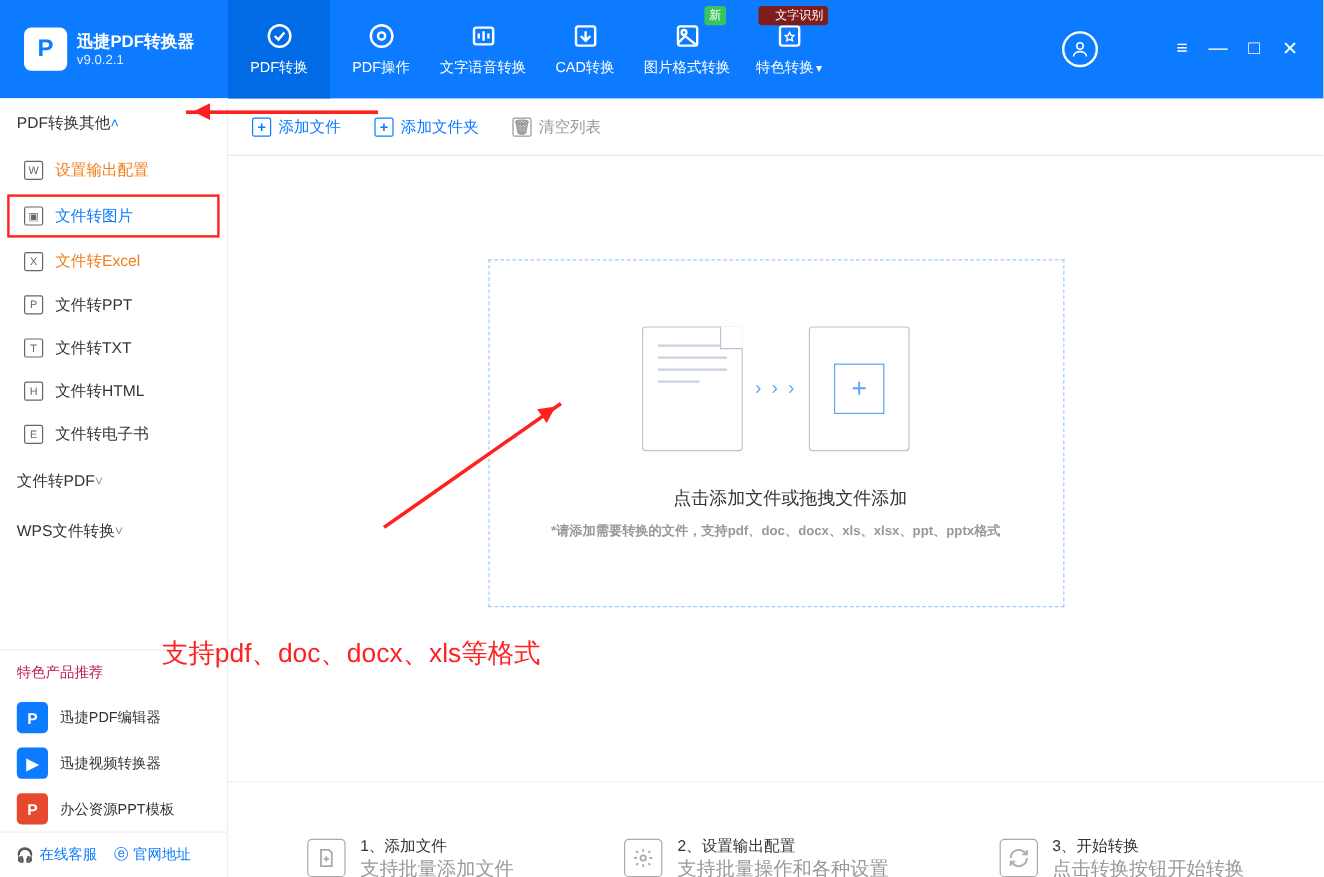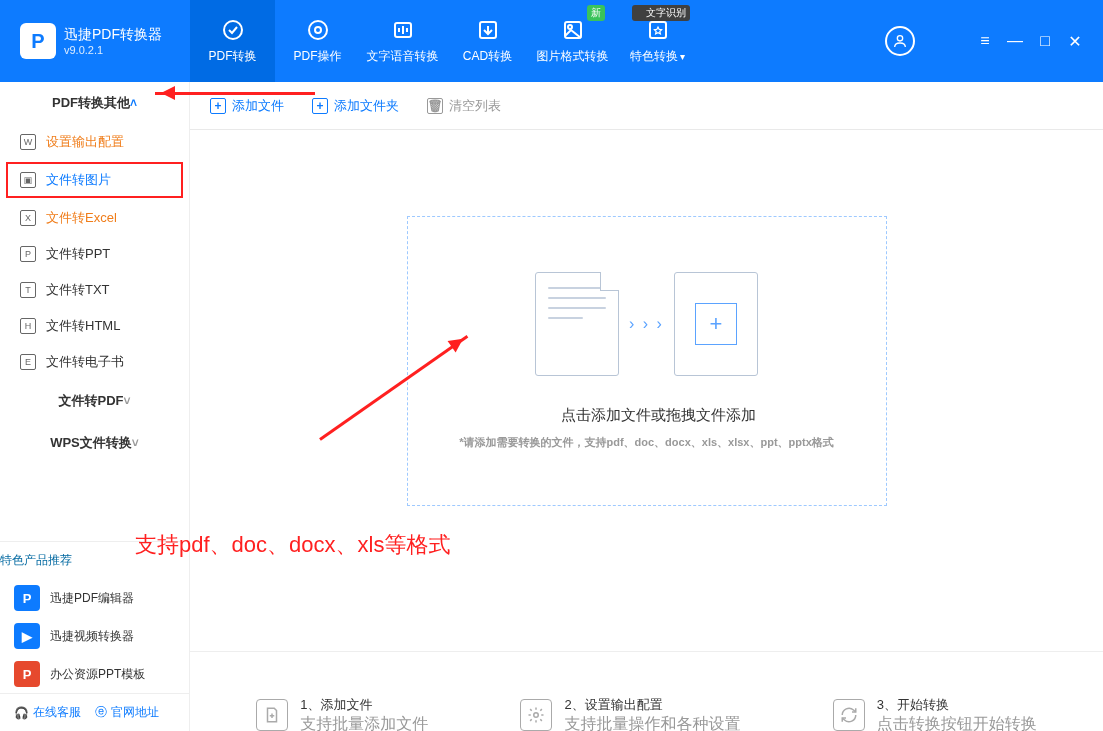--- a/index.html
+++ b/index.html
@@ -2,50 +2,50 @@
 <html><head>
 <meta charset="utf-8">
 <style>
 * { margin: 0; padding: 0; box-sizing: border-box; font-family: "Microsoft YaHei", Arial, sans-serif; }
 body { width: 1103px; height: 731px; overflow: hidden; background: #fff; display: flex; flex-direction: column; }
 
 .topbar { height: 82px; background: #0d7bff; display: flex; align-items: center; padding: 0 10px; }
 .logo-block { display: flex; align-items: center; width: 180px; padding-left: 10px; }
 .logo-icon { width: 36px; height: 36px; background: #fff; border-radius: 6px; display: flex; align-items: center; justify-content: center; color: #0d7bff; font-weight: bold; font-size: 20px; margin-right: 8px; }
 .logo-text { color: #fff; }
-.logo-title { font-size: 14px; font-weight: 400; }
+.logo-title { font-size: 14px; font-weight: 700; }
 .logo-ver { font-size: 11px; opacity: 0.85; }
 
 .tabs { display: flex; height: 100%; }
 .tab { width: 85px; height: 100%; display: flex; flex-direction: column; align-items: center; justify-content: center; color: #fff; cursor: pointer; position: relative; }
 .tab.active { background: #006be4; }
 .tab-icon { width: 24px; height: 24px; margin-bottom: 6px; }
 .tab-label { font-size: 12px; }
 .badge { position: absolute; top: 5px; right: 10px; background: #3ac35b; color: #fff; font-size: 10px; padding: 1px 4px; border-radius: 3px; }
-.badge.red { background: #404040; padding-left: 14px; }
+.badge.red { background: #7f1d1d; padding-left: 14px; }
 .tab-caret { margin-left: 2px; font-size: 10px; }
 
 .spacer { flex: 1; }
 .user-icon { width: 30px; height: 30px; border: 2px solid #fff; border-radius: 50%; display:flex; align-items:center; justify-content:center; margin: 0 60px 0 40px; cursor:pointer; }
 .winctrl { display:flex; gap:10px; margin-right:8px; align-items:center; }
 .winctrl span { color:#fff; cursor:pointer; font-size:16px; width:20px; text-align:center; }
 
 .body { flex:1; display:flex; min-height:0; }
 
 .sidebar { width: 190px; background:#fff; border-right:1px solid #eee; display:flex; flex-direction:column; }
-.side-section { padding: 12px 14px; display:flex; justify-content:center; align-items:center; color:#333; font-size:13px; cursor:pointer;font-weight:bold; }
+.side-section { padding: 12px 14px; display:flex; justify-content:flex-start; align-items:center; color:#333; font-size:13px; cursor:pointer; }
 .chev { color:#0d7bff; font-size:12px; }
 .side-items { }
 .side-item { padding: 9px 14px 9px 20px; display:flex; align-items:center; font-size:13px; color:#333; cursor:pointer; }
 .side-item .icn { width:16px; height:16px; margin-right:10px; border:1px solid #666; border-radius:2px; display:flex; align-items:center; justify-content:center; font-size:9px; color:#666;}
 .side-item.orange { color:#f07d1a; }
 .side-item.blue { color:#0d7bff; }
 .side-item.highlight { border:2px solid #ff2020; margin:2px 6px; padding:7px 12px; }
 .side-spacer { flex:1; }
-.side-footer-title { padding:10px 0; font-size:12px; color:#0369a1; border-top:1px solid #eee; }
+.side-footer-title { padding:10px 14px; font-size:12px; color:#be185d; border-top:1px solid #eee; }
 .rec { display:flex; align-items:center; padding:6px 14px; font-size:12px; color:#333; cursor:pointer;}
 .rec-icn { width:26px; height:26px; border-radius:4px; margin-right:10px; display:flex; align-items:center; justify-content:center; color:#fff; font-weight:bold; font-size:13px;}
 .rec-icn.p1{background:#0d7bff;} .rec-icn.p2{background:#0d7bff;} .rec-icn.p3{background:#e6492d;}
 .side-links{ display:flex; gap:14px; padding:10px 14px; font-size:12px; color:#0d7bff; border-top:1px solid #eee;}
 .side-links span{cursor:pointer; display:flex; align-items:center; gap:4px;}
 
 .main { flex:1; display:flex; flex-direction:column; }
 .toolbar { height:48px; border-bottom:1px solid #e9e9e9; display:flex; align-items:center; padding:0 20px; gap:28px;}
 .tbtn { display:flex; align-items:center; gap:6px; color:#0d7bff; font-size:13px; cursor:pointer;}
 .tbtn.gray{color:#999;}

